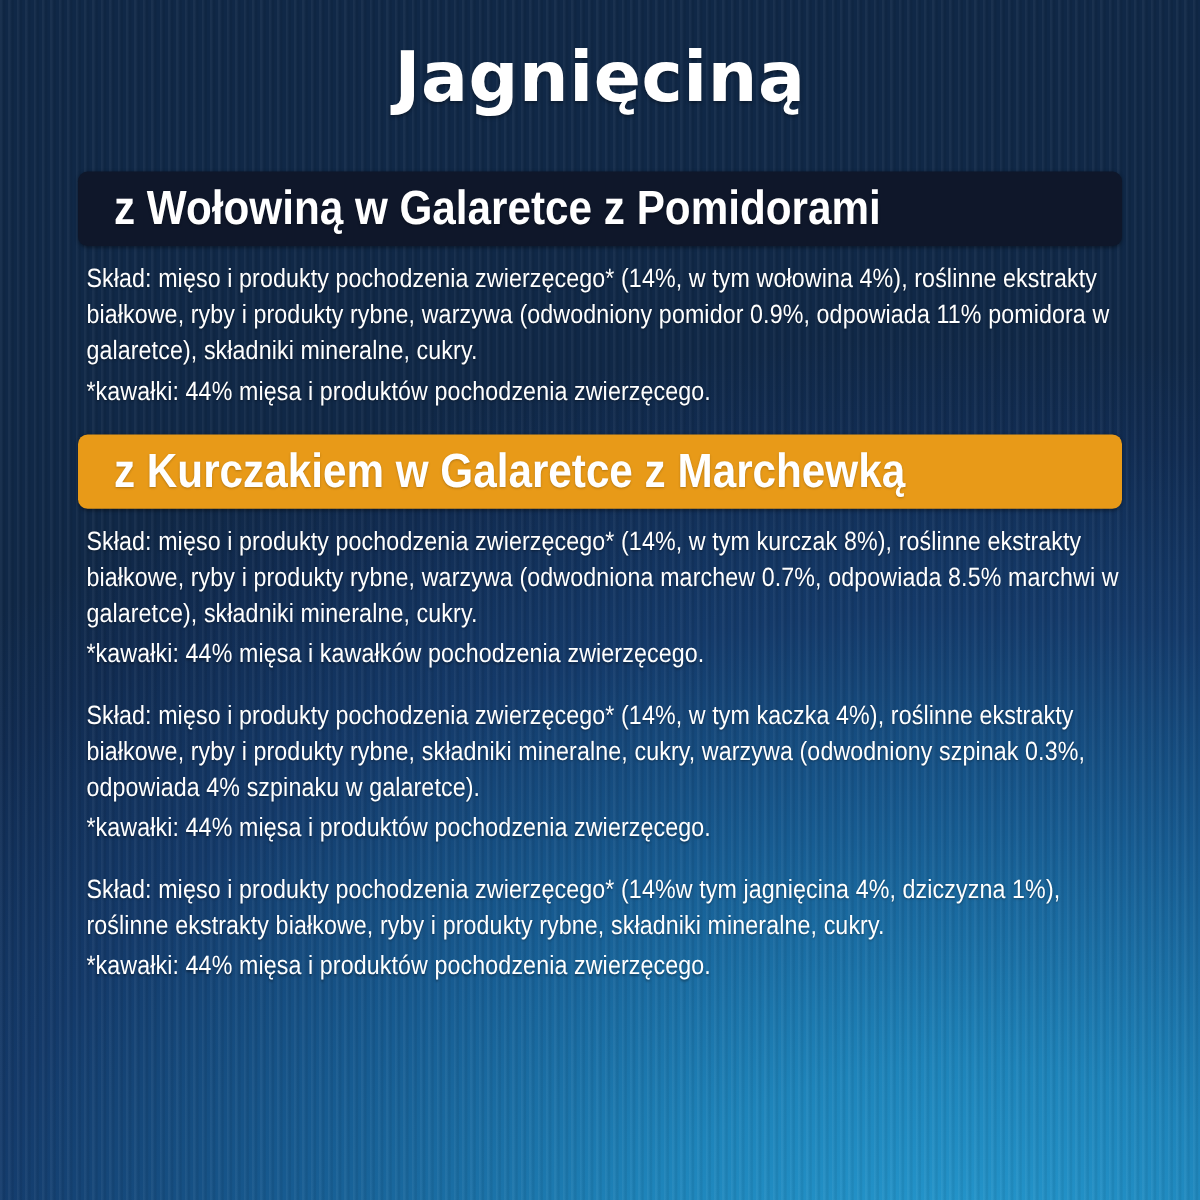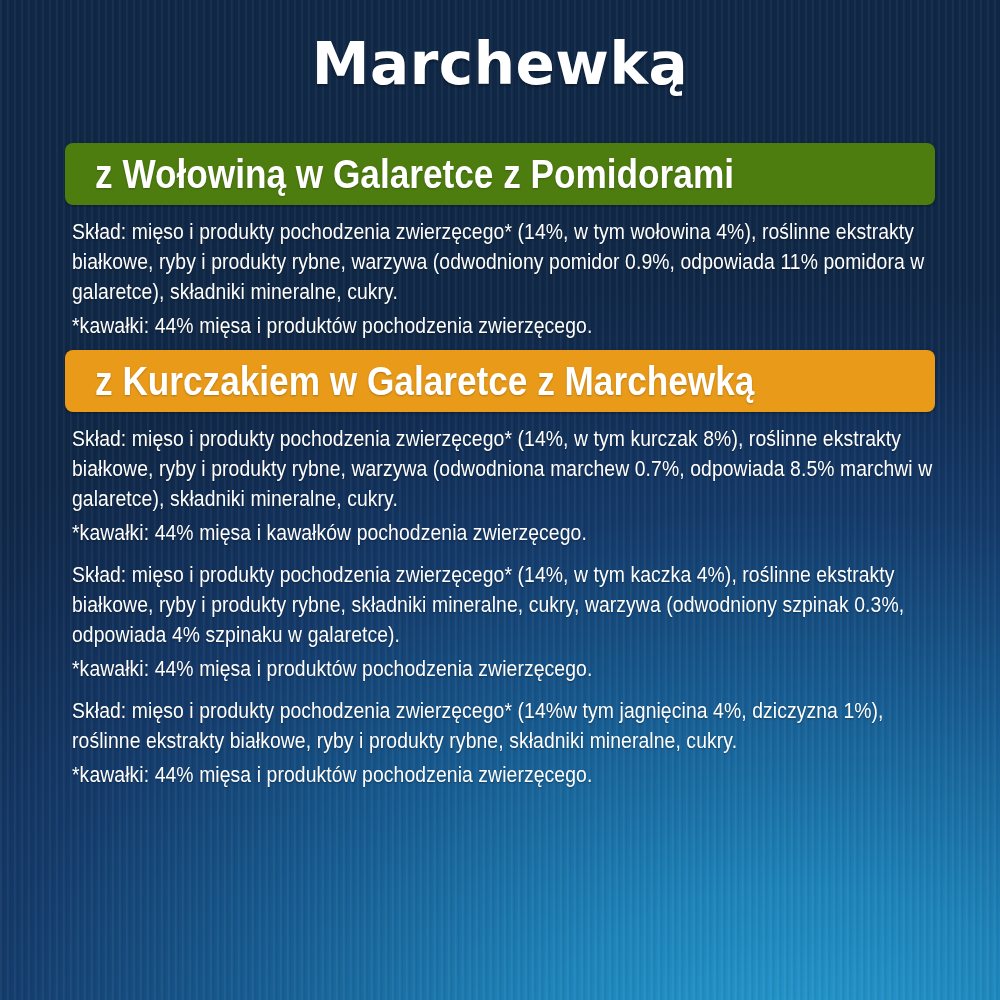--- a/index.html
+++ b/index.html
@@ -26,21 +26,21 @@
   .page-title {
     margin: 32px 0 0 0;
     text-align: center;
     font-family: "DejaVu Sans", sans-serif;
     font-weight: bold;
     font-size: 58px;
     line-height: 64px;
     letter-spacing: 0.5px;
     text-shadow: 0 2px 3px rgba(0,0,0,0.35);
   }
-  .flavor { margin-top: 9px; }
+  .flavor { margin-top: 21px; }
   .flavor.first { margin-top: 47px; }
   .banner {
     box-sizing: border-box;
     width: 870px;
     height: 62px;
     border-radius: 8px;
     padding-left: 30px;
     display: flex;
     align-items: center;
     box-shadow: 0 1px 3px rgba(0,0,0,0.35);
@@ -73,24 +73,24 @@
     line-height: 30px;
     letter-spacing: 0.1px;
     text-shadow: 0 1px 2px rgba(0,0,0,0.35);
   }
 </style>
 </head>
 <body>
 
 <div class="page">
 
-  <h1 class="page-title">Marchewką</h1>
+  <h1 class="page-title">Jagnięciną</h1>
 
   <section class="flavor first">
-    <div class="banner" style="background-color: #4d7c0f;">
+    <div class="banner" style="background-color: #0f172a;">
       <h2 class="banner-title">z Wołowiną w Galaretce z Pomidorami</h2>
     </div>
     <div class="body-wrap">
       <p class="ingredients">Skład: mięso i produkty pochodzenia zwierzęcego* (14%, w tym wołowina 4%), roślinne ekstrakty białkowe, ryby i produkty rybne, warzywa (odwodniony pomidor 0.9%, odpowiada 11% pomidora w galaretce), składniki mineralne, cukry.</p>
       <p class="footnote">*kawałki: 44% mięsa i produktów pochodzenia zwierzęcego.</p>
     </div>
   </section>
 
   <section class="flavor">
     <div class="banner" style="background-color: rgb(232, 154, 24);">

